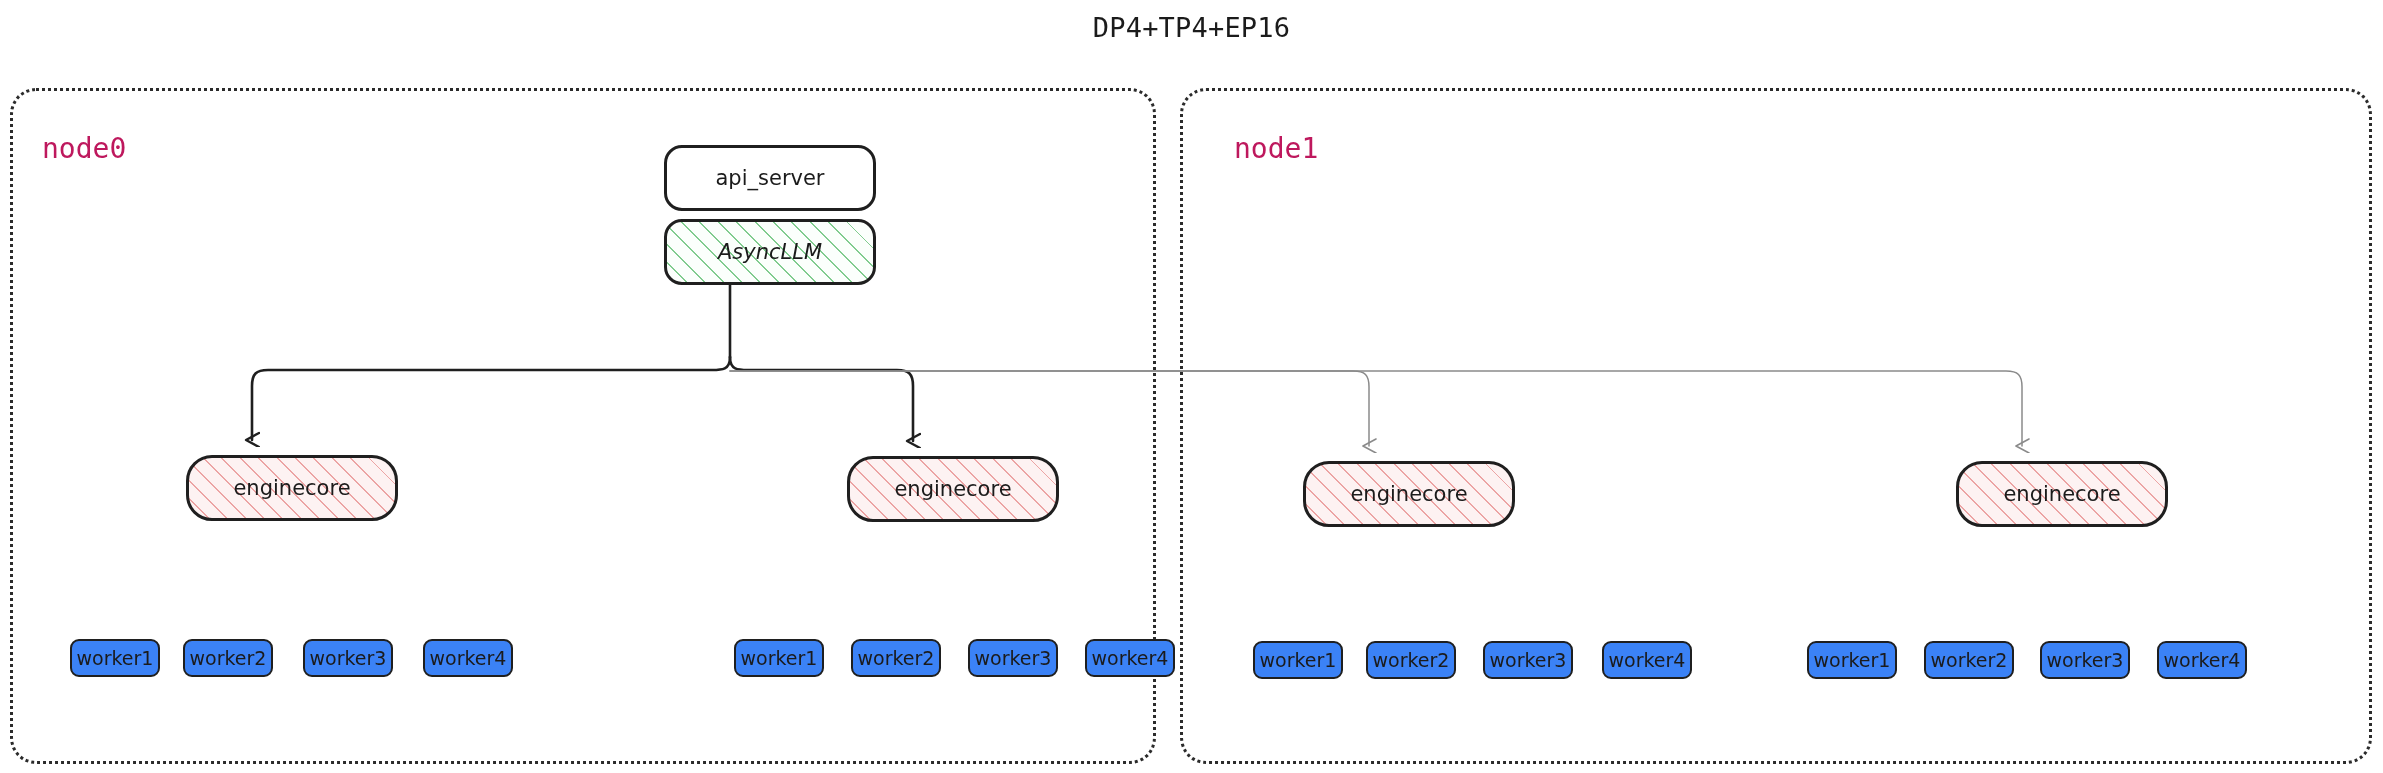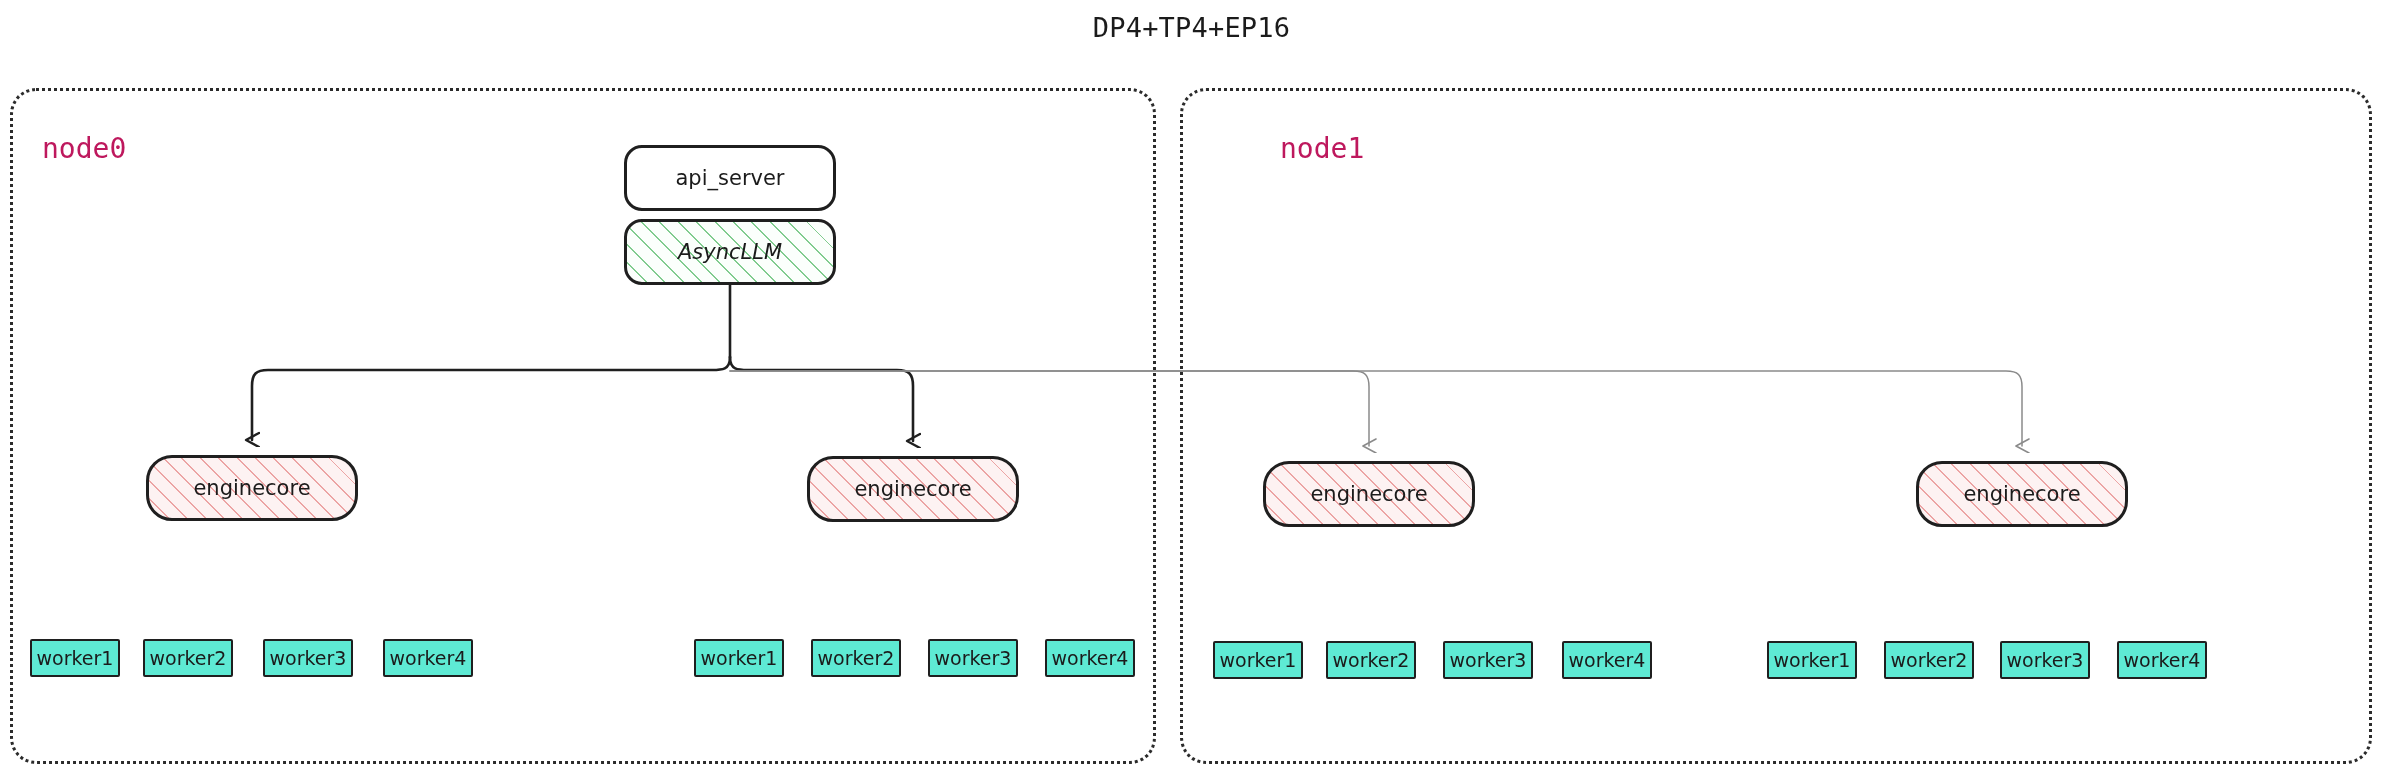--- a/index.html
+++ b/index.html
@@ -57,20 +57,21 @@
     box-sizing: border-box;
     display: flex;
     align-items: center;
     justify-content: center;
     border: 3px solid #1f1f1f;
     border-radius: 16px;
     background: #ffffff;
     color: #1b1b1b;
     font-size: 21px;
     white-space: nowrap;
+    margin-left: 40px;
   }
 
   .box-api {
     border-radius: 18px;
     background: #ffffff;
   }
 
   .box-async {
     border-radius: 18px;
     background:
@@ -92,22 +93,22 @@
         rgba(233, 150, 150, 0.85) 0px,
         rgba(233, 150, 150, 0.85) 1.4px,
         rgba(255,255,255,0) 1.4px,
         rgba(255,255,255,0) 13px
       ),
       #fdf2f2;
   }
 
   .box-worker {
     border: 2.6px solid #1f1f1f;
-    border-radius: 2px;
-    background: #5eead4;
+    border-radius: 9px;
+    background: #3b82f6;
     font-size: 19px;
   }
 
   
   #edges {
     position: absolute;
     left: 0; top: 0;
     width: 2383px;
     height: 773px;
     pointer-events: none;
@@ -141,21 +142,21 @@
       <path d="M730,371 L1353,371 C1365,371 1369,375 1369,387 L1369,446" stroke="#8a8a8a" stroke-width="1.5" marker-end="url(#arrow-light)"></path>
 
       <path d="M730,371 L2006,371 C2018,371 2022,375 2022,387 L2022,446" stroke="#8a8a8a" stroke-width="1.5" marker-end="url(#arrow-light)"></path>
     </g>
   </svg>
 
   <div class="node-cluster" id="cluster-node0" style="left: 10px; top: 88px; width: 1146px; height: 676px;"></div>
   <div class="node-cluster-label" id="cluster-node0-label" style="left: 42px; top: 132px;">node0</div>
 
   <div class="node-cluster" id="cluster-node1" style="left: 1180px; top: 88px; width: 1192px; height: 676px;"></div>
-  <div class="node-cluster-label" id="cluster-node1-label" style="left: 1280px; top: 132px;">node1</div>
+  <div class="node-cluster-label" id="cluster-node1-label" style="left: 1234px; top: 132px;">node1</div>
 
   <div class="box box-api" id="box-api-server" style="left: 624px; top: 145px; width: 212px; height: 66px;">api_server</div>
 
   <div class="box box-async" id="box-async-llm" style="left: 624px; top: 219px; width: 212px; height: 66px; font-style: italic;">AsyncLLM</div>
 
   <div id="enginecore-layer">
       <div class="box box-enginecore" style="left: 146px; top: 455px; width: 212px; height: 66px;">enginecore</div>
       <div class="box box-enginecore" style="left: 807px; top: 456px; width: 212px; height: 66px;">enginecore</div>
       <div class="box box-enginecore" style="left: 1263px; top: 461px; width: 212px; height: 66px;">enginecore</div>
       <div class="box box-enginecore" style="left: 1916px; top: 461px; width: 212px; height: 66px;">enginecore</div>

